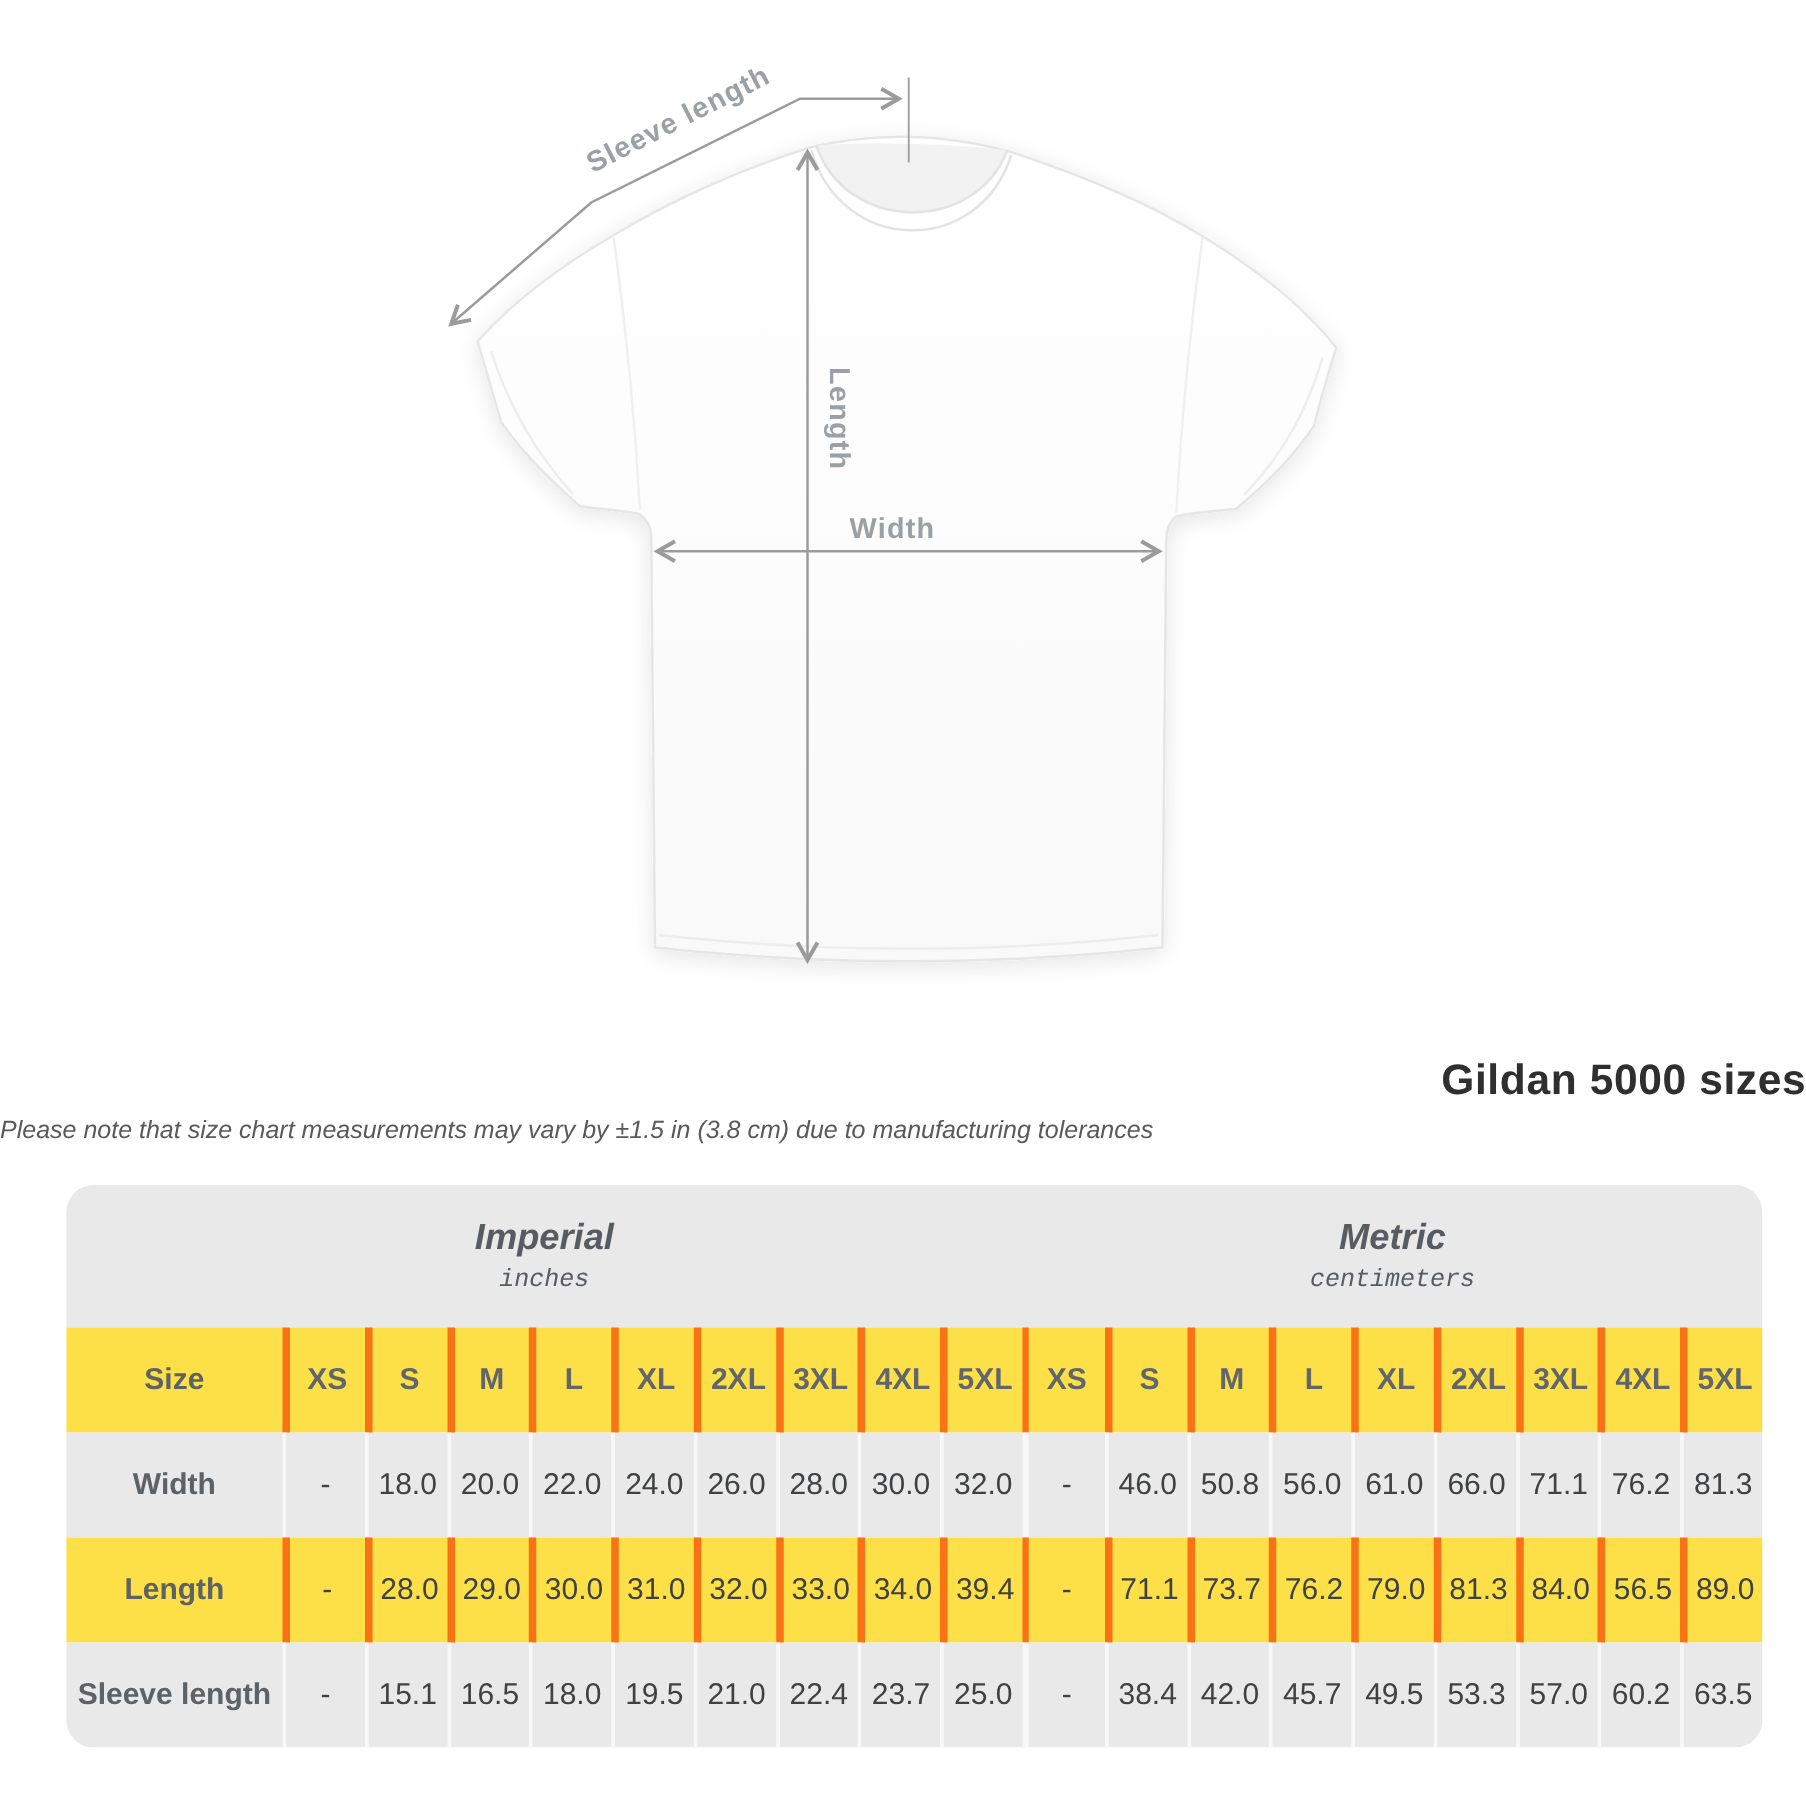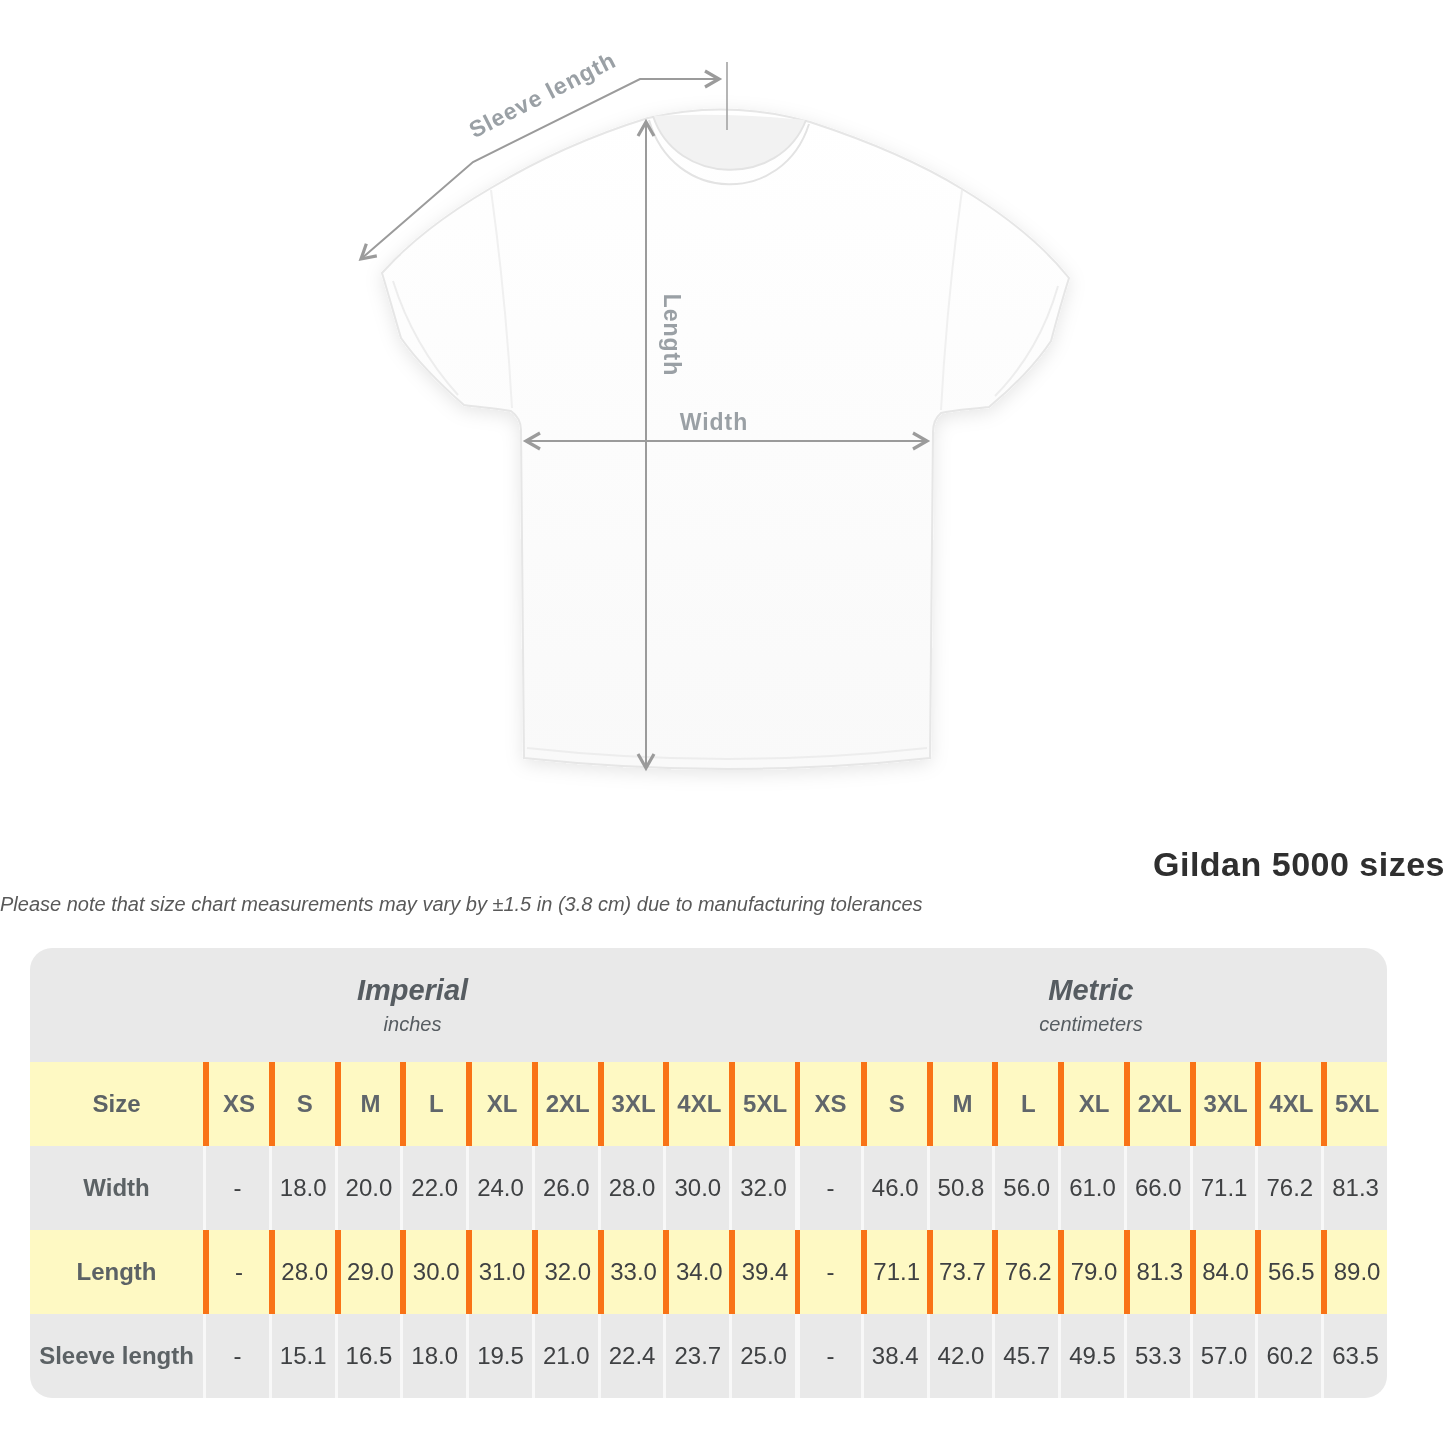--- a/index.html
+++ b/index.html
@@ -13,34 +13,34 @@
   .chart-title{
     position:absolute;left:0;top:845px;width:1445px;text-align:right;
     font-size:34px;font-weight:bold;color:#2f2f2f;letter-spacing:.5px;
   }
   .chart-note{
     position:absolute;left:0;top:893px;width:1445px;text-align:left;
     font-size:20px;font-style:italic;color:#595959;
   }
   
   .table-card{
-    position:absolute;left:30px;top:948px;width:1357px;height:450px;
+    position:absolute;left:53px;top:948px;width:1357px;height:450px;
     border-radius:22px;overflow:hidden;
   }
   .unit-band{
     display:grid;grid-template-columns:765px 1fr;height:114px;background:#e9e9e9;
   }
   .unit-cell{display:flex;flex-direction:column;align-items:center;justify-content:center;gap:6px;}
   .unit-title{font-size:29px;font-weight:bold;font-style:italic;color:#565c61;}
-  .unit-sub{font-size:20px;font-style:italic;color:#565c61;}
+  .unit-sub{font-size:20px;font-style:italic;color:#565c61;font-family:Liberation Mono, monospace;}
   .trow{
     display:grid;grid-template-columns:173px repeat(18,1fr);
     height:84px;align-items:stretch;
   }
-  .row-white{background:#fef9c3;}
+  .row-white{background:#fde047;}
   .row-gray{background:#e9e9e9;}
   .cell{
     display:flex;align-items:center;justify-content:center;
     font-size:24px;color:#3f4143;
   }
   .row-white .cell.v{border-left:6px solid #f97316;}
   .row-gray  .cell.v{border-left:3px solid #f8f8f8;}
   .row-white .cell.v.msep{border-left-width:5px;}
   .row-gray  .cell.v.msep{border-left-width:5px;}
   .cell.head{font-weight:bold;color:#60666b;}

